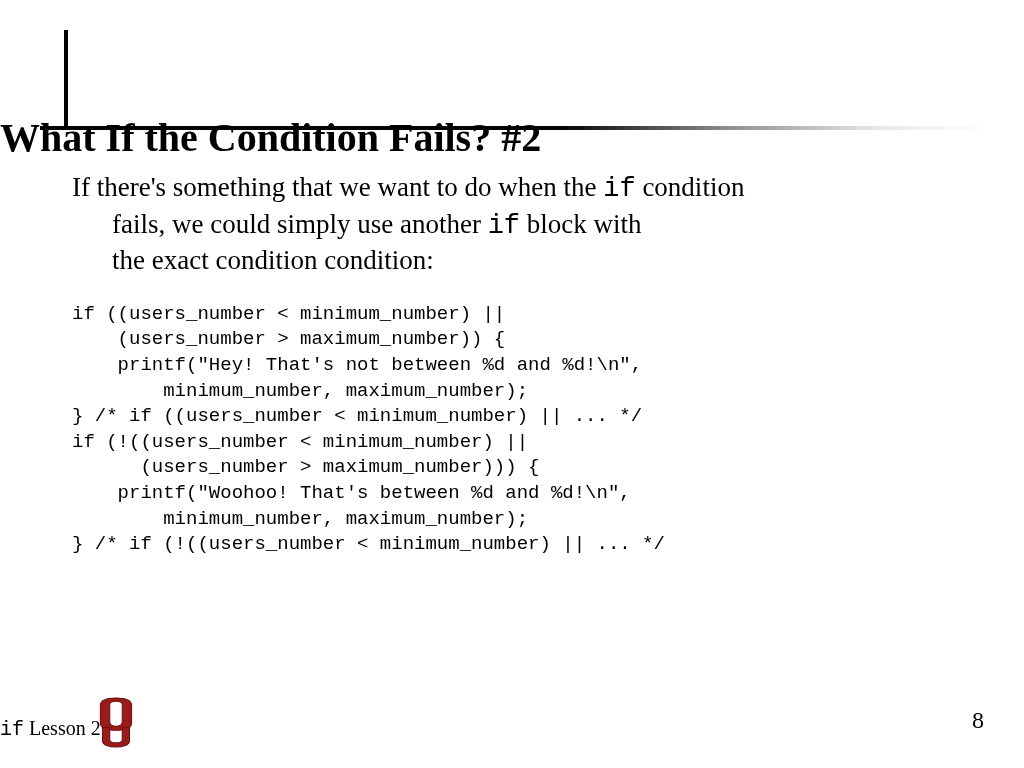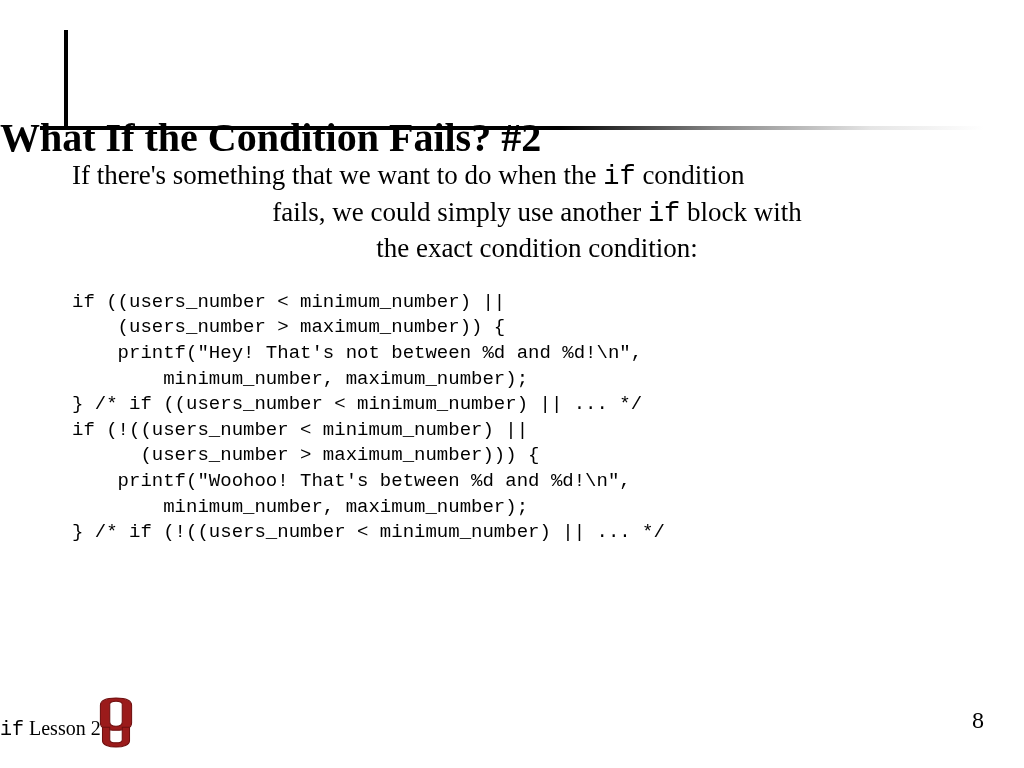--- a/index.html
+++ b/index.html
@@ -5,22 +5,22 @@
   * { margin: 0; padding: 0; box-sizing: border-box; }
   html, body { width: 1024px; height: 768px; background: #fff; font-family: "Times New Roman", Times, serif; color: #000; }
   .slide { position: relative; width: 1024px; height: 768px; }
   .corner-v { position: absolute; left: 64px; top: 30px; width: 4px; height: 100px; background: #000; }
   .hrule {
     position: absolute; left: 40px; top: 126px; width: 944px; height: 4px;
     background: linear-gradient(to right, #000 0%, #000 55%, #888 72%, #e5e5e5 88%, #fff 100%);
   }
   .title { position: absolute; top: 70px; left: 0; width: 1024px; text-align: left; font-weight: bold; font-size: 40px; margin-top: 44px; }
   .body { position: absolute; left: 72px; top: 158px; width: 890px; font-size: 27px; line-height: 1.28; }
-  .para { margin-bottom: 24px; }
-  .hang1 { padding-left: 40px; text-align: center; }
+  .para { margin-bottom: 24px; margin-top: 12px; }
+  .hang1 { padding-left: 40px; }
   .mono { font-family: "Courier New", Courier, monospace; font-size: 27px; }
   .code { font-family: "Courier New", Courier, monospace; font-size: 19px; line-height: 1.35; white-space: pre; }
   .footer { position: absolute; bottom: 26px; left: 0; width: 1024px; }
   .footer-center { text-align: left; font-size: 20px; line-height: 1.25; }
   .footer-center .lesson .mono2 { font-family: "Courier New", Courier, monospace; }
   .pagenum { position: absolute; right: 40px; bottom: 34px; font-size: 24px; }
   .logo { position: absolute; left: 90px; bottom: 20px; width: 52px; height: 52px; }
 </style>
 </head>
 <body>

